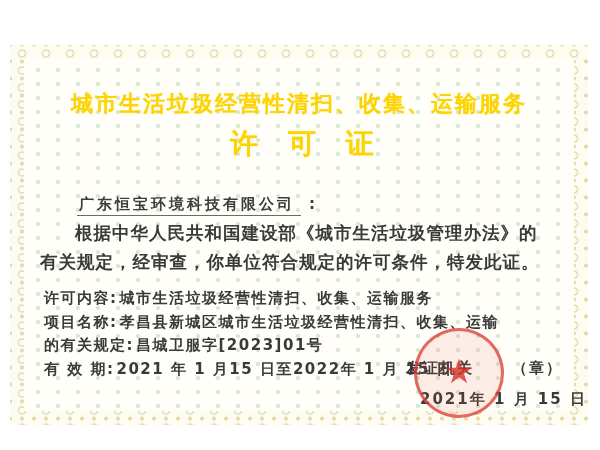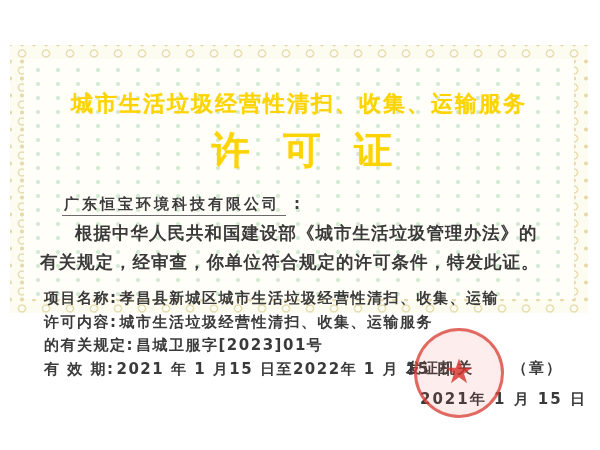--- a/index.html
+++ b/index.html
@@ -5,21 +5,21 @@
   html,body{margin:0;padding:0;}
   body{
     width:600px;height:450px;
     background:#ffffff;
     font-family:"DejaVu Sans","Liberation Sans",sans-serif;
     position:relative;
     overflow:hidden;
   }
   
   .paper{
-    position:absolute;left:10px;top:45px;width:578px;height:268px;
+    position:absolute;left:10px;top:45px;width:578px;height:380px;
     background-color:#fdfcf0;
     
     background-image:
       radial-gradient(circle, rgba(203,186,110,0.0) 2.5px, rgba(203,186,110,0.55) 3.2px, rgba(203,186,110,0.0) 5px),
       radial-gradient(circle, rgba(214,188,118,0.55) 1.6px, rgba(214,188,118,0.0) 2.4px);
     background-size:24px 17px, 12px 17px;
     background-position:0 0, 6px 8px;
   }
   .inner{
     position:absolute;left:14px;top:14px;right:14px;bottom:14px;
@@ -35,32 +35,33 @@
     text-align:center;
     color:#fdd403;
     font-size:22px;font-weight:bold;letter-spacing:2px;
     text-shadow:0 0 1px rgba(253,212,3,.6);
     white-space:nowrap;
   }
   .title2{
     position:absolute;top:66px;left:16px;right:0;
     text-align:center;
     color:#fdd403;
-    font-size:38px;font-weight:bold;letter-spacing:10px;
+    font-size:28px;font-weight:bold;letter-spacing:10px;
     text-shadow:0 0 1px rgba(253,212,3,.6);
     white-space:nowrap;
   }
   .recipient-line{
     position:absolute;top:136px;left:38px;
     font-size:15px;color:#3c3c3c;font-weight:600;letter-spacing:3px;
     white-space:nowrap;
   }
   .recipient-line .name{
     border-bottom:1.5px solid #6a6a6a;
     padding:0 6px 2px 2px;
+    margin-left:15px;
   }
   .recipient-line .colon{margin-left:8px;font-weight:bold;}
   .body-par{
     position:absolute;top:160px;left:16px;right:26px;
     font-size:17.5px;color:#3a3a3a;font-weight:600;
     line-height:29px;letter-spacing:1px;
     text-indent:2em;margin:0;
   }
   .fields{position:absolute;top:228px;left:20px;right:10px;}
   .field-row{
@@ -105,24 +106,24 @@
     <div class="title2">许 可 证</div>
 
     <div class="recipient-line">
       <span class="name">广东恒宝环境科技有限公司</span><span class="colon">:</span>
     </div>
 
     <p class="body-par">根据中华人民共和国建设部《城市生活垃圾管理办法》的有关规定，经审查，你单位符合规定的许可条件，特发此证。</p>
 
     <div class="fields">
       <div class="field-row">
-        <span class="lbl">项目名称:</span><span>孝昌县新城区城市生活垃圾经营性清扫、收集、运输</span>
+        <span class="lbl">许可内容:</span><span>城市生活垃圾经营性清扫、收集、运输服务</span>
       </div>
       <div class="field-row">
-        <span class="lbl">许可内容:</span><span>城市生活垃圾经营性清扫、收集、运输服务</span>
+        <span class="lbl">项目名称:</span><span>孝昌县新城区城市生活垃圾经营性清扫、收集、运输</span>
       </div>
       <div class="field-row">
         <span class="lbl">的有关规定:</span><span>昌城卫服字[2023]01号</span>
       </div>
       <div class="field-row">
         <span class="lbl">有 效 期:</span><span>2021 年 1 月15 日至2022年 1 月 15 日</span>
       </div>
     </div>
 
     <div class="issuer-line">

